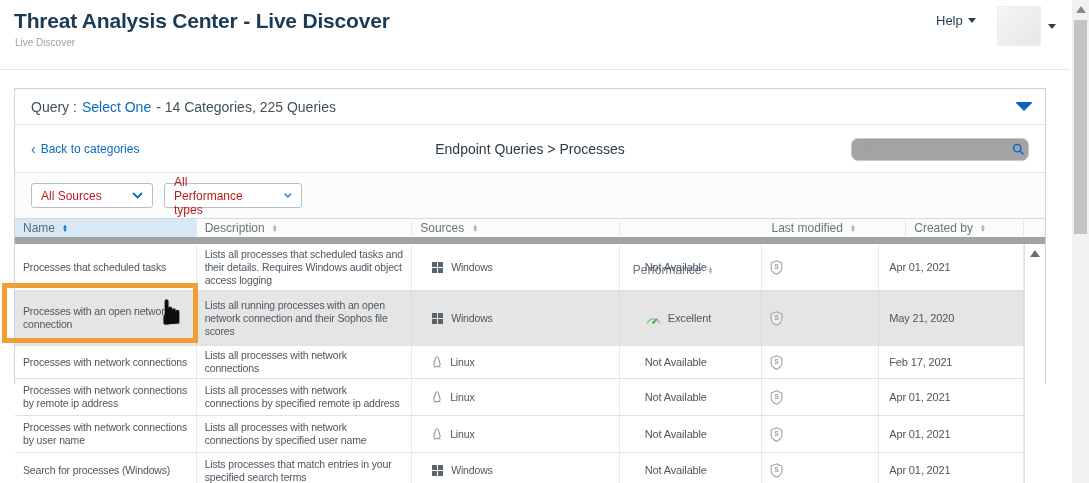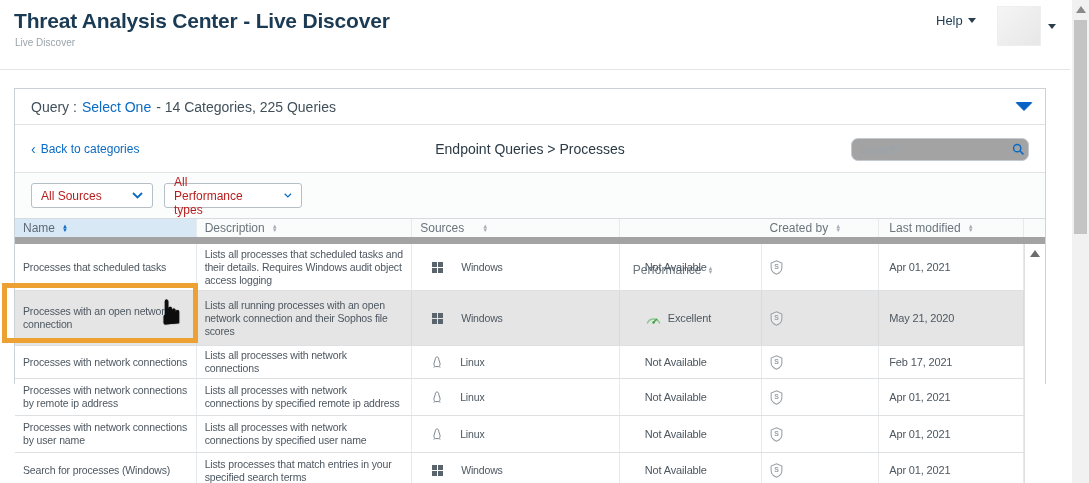--- a/index.html
+++ b/index.html
@@ -58,21 +58,21 @@
   
   .table { position:relative; }
   .tr { display:flex; align-items:stretch; border-bottom:1px solid #dde1e4; background:#fff; }
   .td, .th { border-right:1px solid #e7eaec; display:flex; align-items:center;
     padding:3px 8px; font-size:10.5px; letter-spacing:-0.15px; line-height:13px; color:#4d5760; }
   .thead { display:flex; height:25px; border-bottom:7px solid #a3a3a3; background:#fafbfb; }
   .th { font-size:12px; letter-spacing:0; color:#6b757d; gap:7px; cursor:pointer; }
   .th.c-name { background:#d9e8f5; color:#5d6a75; }
   .c-name { width:182px; }
   .c-desc { width:216px; }
-  .c-src  { width:208px; padding-left:20px; gap:18px; }
+  .c-src  { width:208px; padding-left:20px; gap:8px; }
   .c-perf { width:142px; padding-left:25px; gap:6px; }
   .c-created { width:118px; }
   .c-mod  { width:145px; padding-left:10px; }
   .c-gutter { width:21px; border-right:none; }
   .td.c-perf, .td.c-mod { font-size:11px; }
   .sort { display:flex; flex-direction:column; line-height:4.5px; font-size:6px; color:#a8afb5; }
   .sort.blue { color:#0a6bc4; }
   .row-hl { background:#e5e5e5; }
   .row-hl .td { border-right-color:#dadada; }
   .mh47{ min-height:47px; } .mh55{ min-height:55px;justify-content:center; } .mh23{ min-height:23px; }
@@ -181,29 +181,29 @@
               <span>▼</span>
             </span>
         </div>
         <div class="th c-perf" style="padding-left:13px;margin-top:48px;">
           <span>Performance</span>
           <span class="sort">
               <span>▲</span>
               <span>▼</span>
             </span>
         </div>
+        <div class="th c-mod">
+          <span>Last modified</span>
+          <span class="sort">
+              <span>▲</span>
+              <span>▼</span>
+            </span>
+        </div>
         <div class="th c-created">
           <span>Created by</span>
-          <span class="sort">
-              <span>▲</span>
-              <span>▼</span>
-            </span>
-        </div>
-        <div class="th c-mod">
-          <span>Last modified</span>
           <span class="sort">
               <span>▲</span>
               <span>▼</span>
             </span>
         </div>
         <div class="th c-gutter"></div>
       </div>
 
       <div class="tr mh47">
         <div class="td c-name">Processes that scheduled tasks</div>

